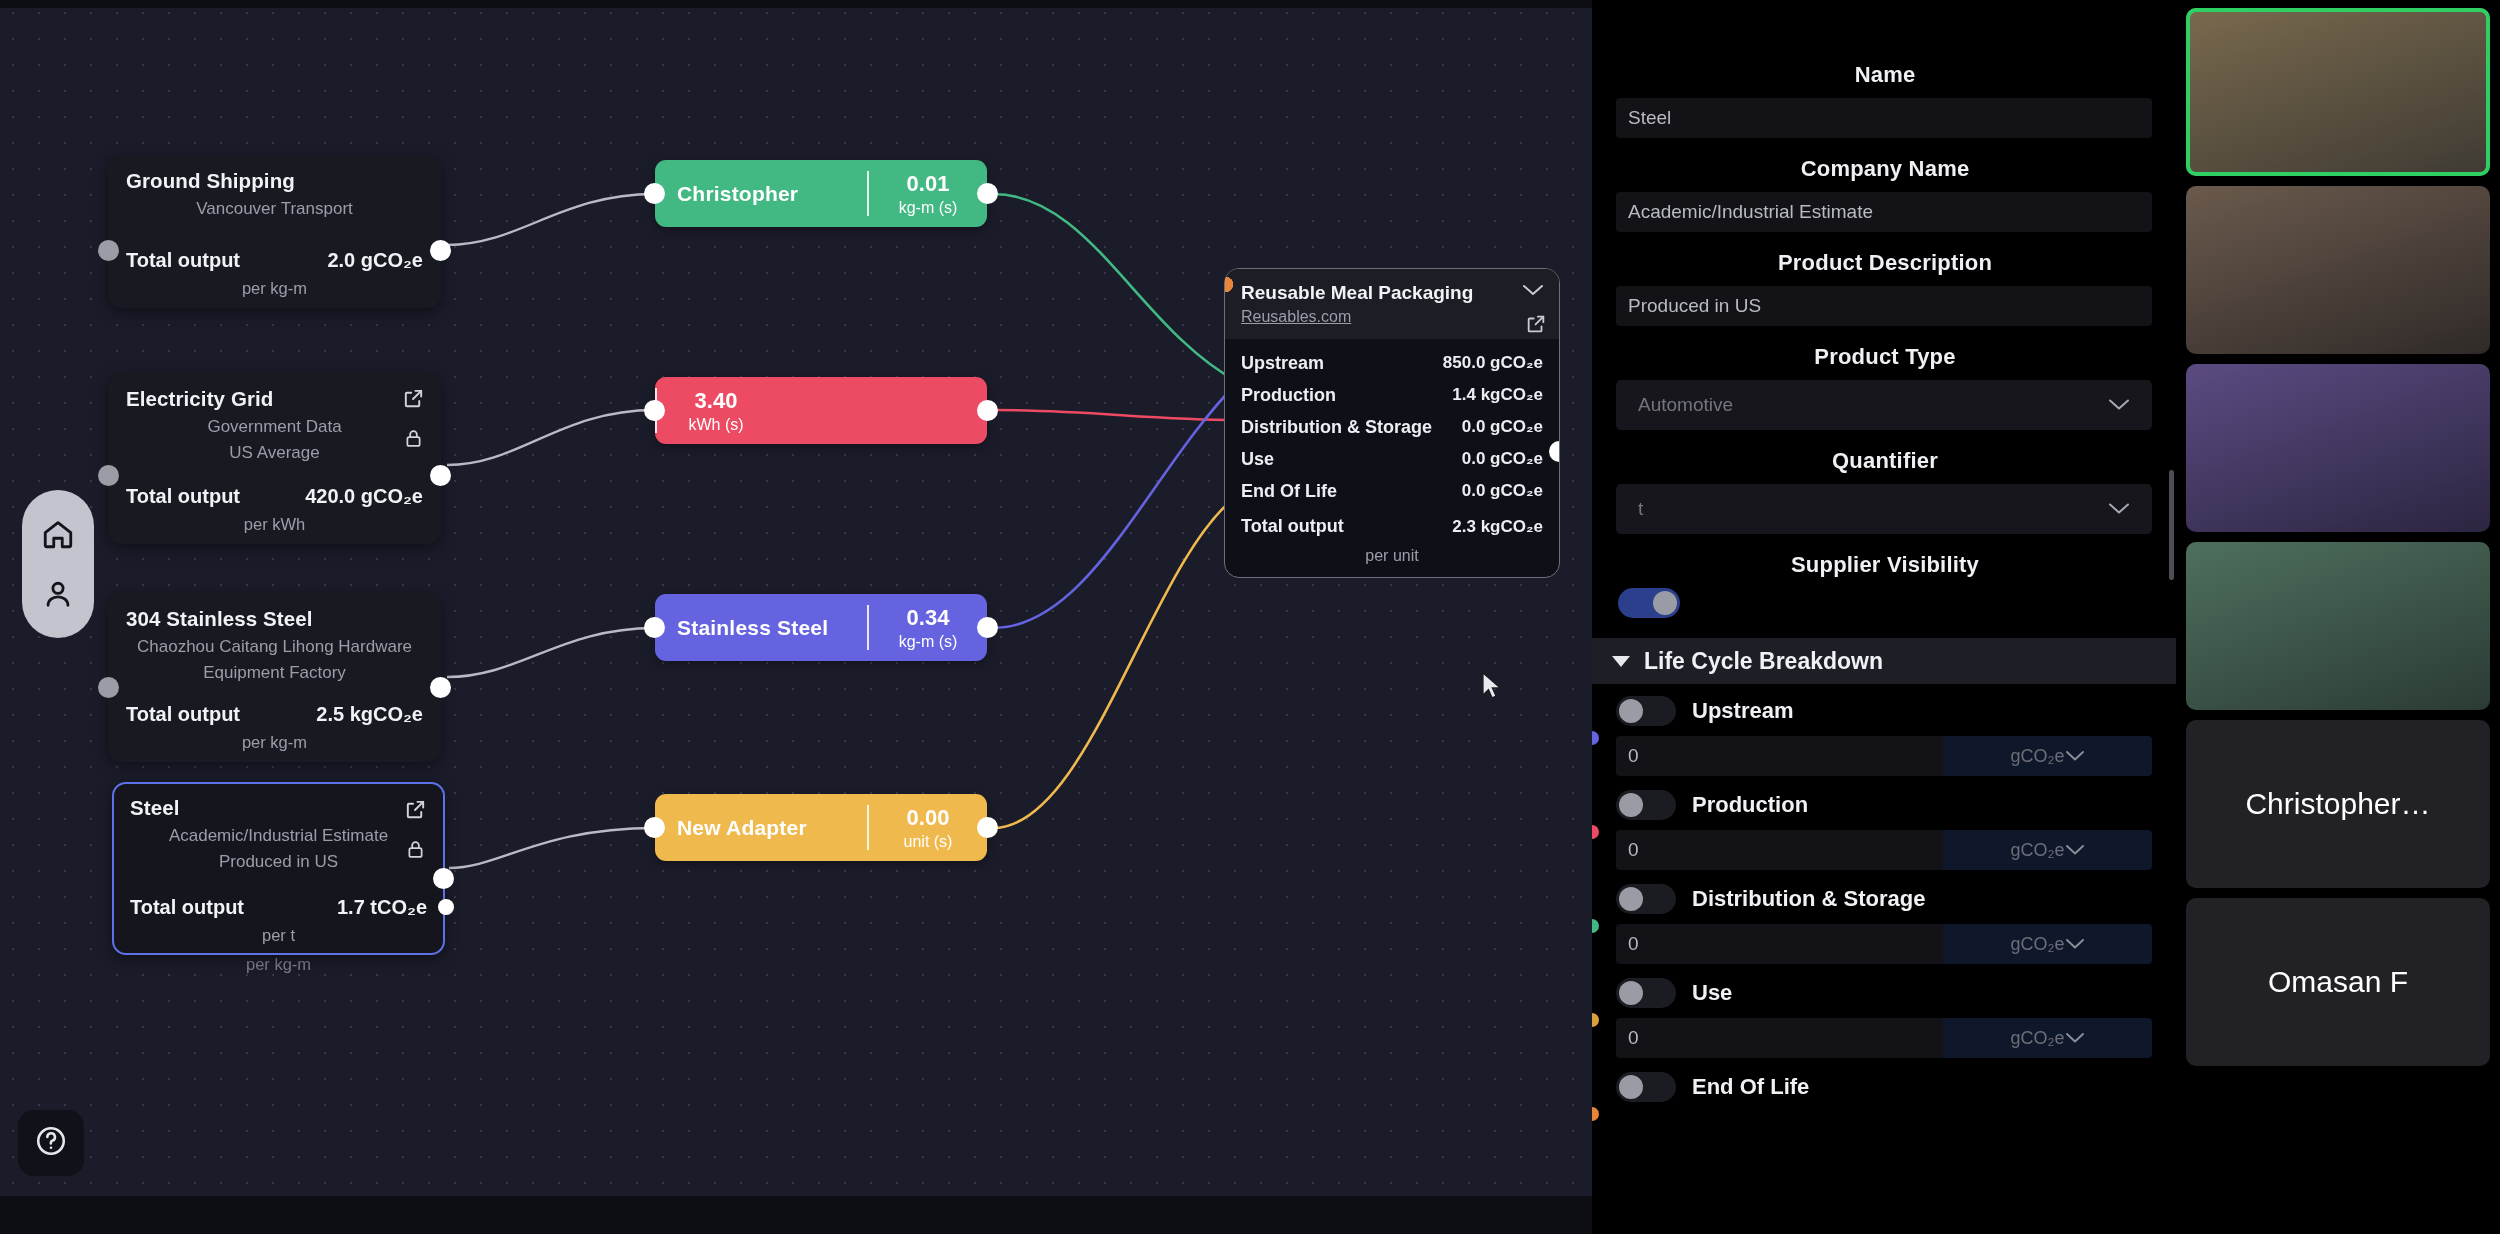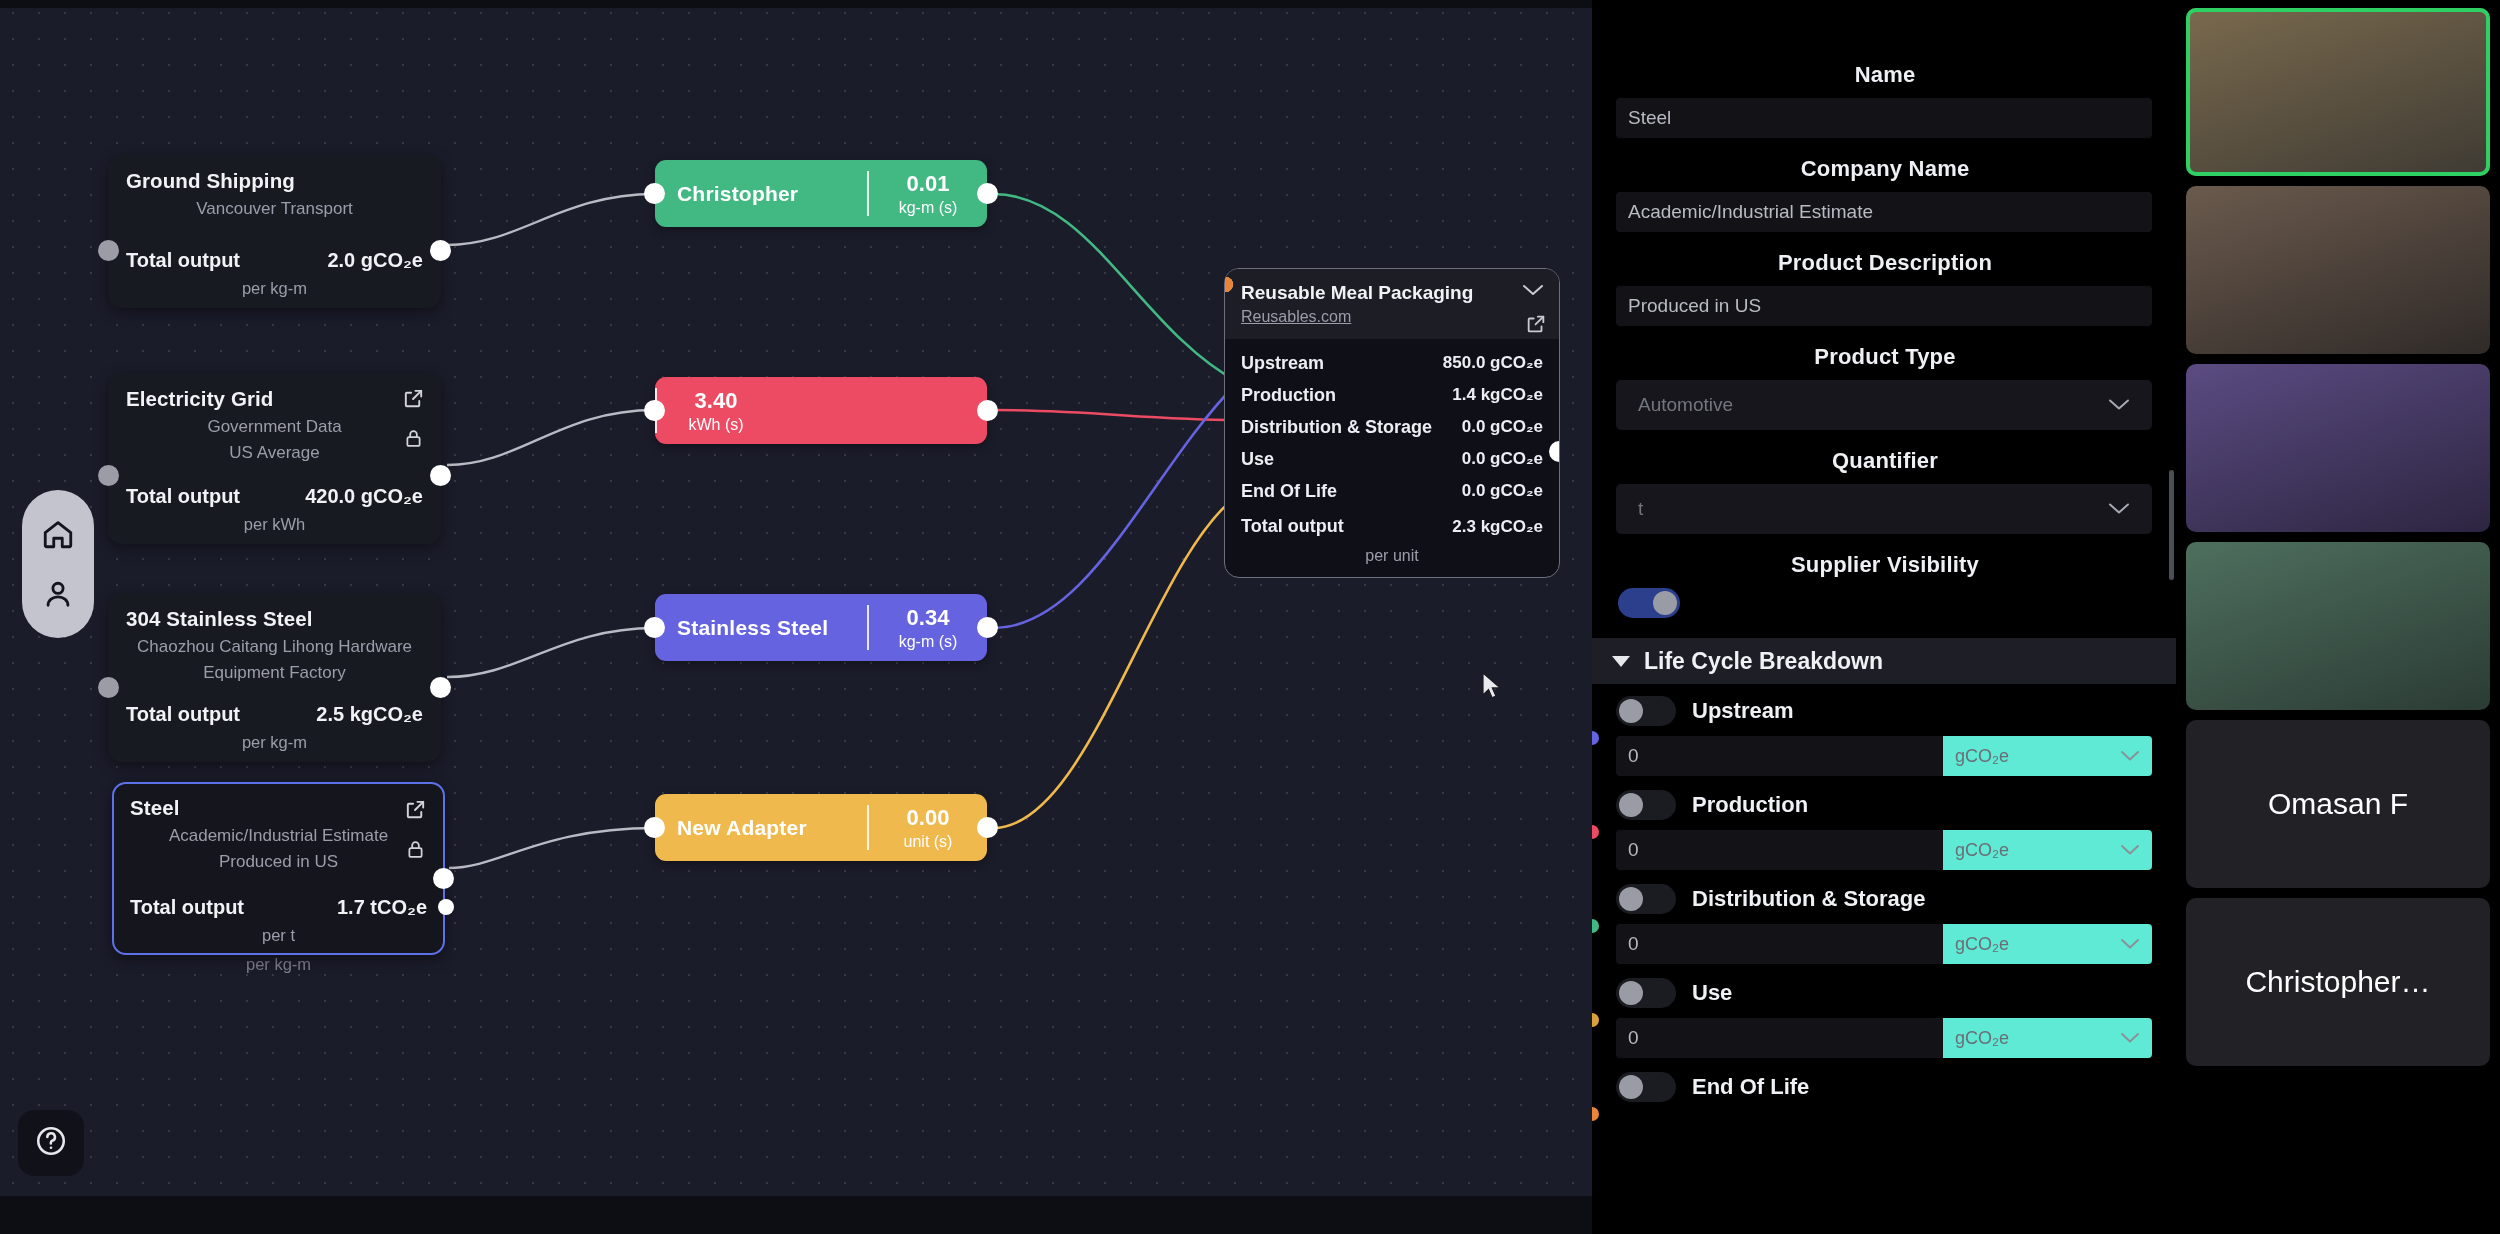--- a/index.html
+++ b/index.html
@@ -125,21 +125,21 @@
   .section-hdr .caret { width:0;height:0;border-left:9px solid transparent;border-right:9px solid transparent;border-top:11px solid #e7e8ec; }
   .section-hdr .stitle { font-size:23px; font-weight:600; color:#f0f1f5; }
 
   .lcrow { padding:12px 24px 2px 24px; position:relative; }
   .lcrow .top { display:flex; align-items:center; gap:16px; }
   .lcrow .sw { width:60px; height:30px; border-radius:15px; background:#1b1c22; position:relative; }
   .lcrow .sw .k { position:absolute; left:3px; top:3px; width:24px; height:24px; border-radius:50%; background:#9a9ca5;}
   .lcrow .nm { font-size:22px; font-weight:600; color:#f0f1f5; }
   .lcrow .ctrl { display:flex; margin-top:10px; }
   .lcrow .ctrl .num { width:327px; height:40px; background:#121217; border-radius:4px 0 0 4px; color:#b8bac3; font-size:19px; display:flex; align-items:center; padding-left:12px;}
-  .lcrow .ctrl .unit { width:209px; height:40px; background:#5eead4; border-radius:0 4px 4px 0; color:#6c6e77; font-size:18px; display:flex; align-items:center; justify-content:space-between; padding:0 12px;}
+  .lcrow .ctrl .unit { width:209px; height:40px; background:#0f172a; border-radius:0 4px 4px 0; color:#6c6e77; font-size:18px; display:flex; align-items:center; justify-content:center; padding:0 12px;}
   .lcdot { position:absolute; left:-7px; top:47px; width:14px; height:14px; border-radius:50%; }
 
   .panel-scrollbar { position:absolute; right:2px; top:470px; width:5px; height:110px; border-radius:3px; background:#4b4d57; }
 
   
   .rail { position:absolute; left:2176px; top:0; width:324px; height:1234px; background:#000; padding:8px 10px; }
   .tile { position:relative; width:304px; height:168px; border-radius:10px; overflow:hidden; margin-bottom:10px; background:#212126; }
   .tile.active { outline:4px solid #2ecf63; outline-offset:-4px; }
   .tile .nm { position:absolute; inset:0; display:flex; align-items:center; justify-content:center; color:#fff; font-size:30px; font-weight:400;}
   .cursor { position:absolute; left:1482px; top:672px; width:0;height:0; }
@@ -517,20 +517,20 @@
     <div class="tile" style="background:linear-gradient(160deg,#6b5a4d,#2f2a28);">
       <div class="nm"></div>
     </div>
     <div class="tile" style="background:linear-gradient(160deg,#5b4b82,#2c2540);">
       <div class="nm"></div>
     </div>
     <div class="tile" style="background:linear-gradient(160deg,#4e6f5e,#2b3b34);">
       <div class="nm"></div>
     </div>
     <div class="tile" style="background:#212126;">
+      <div class="nm">Christopher…</div>
+    </div>
+    <div class="tile" style="background:#212126;">
       <div class="nm">Omasan F</div>
     </div>
-    <div class="tile" style="background:#212126;">
-      <div class="nm">Christopher…</div>
-    </div>
   </div>
 
 </div>
 
 </body></html>

